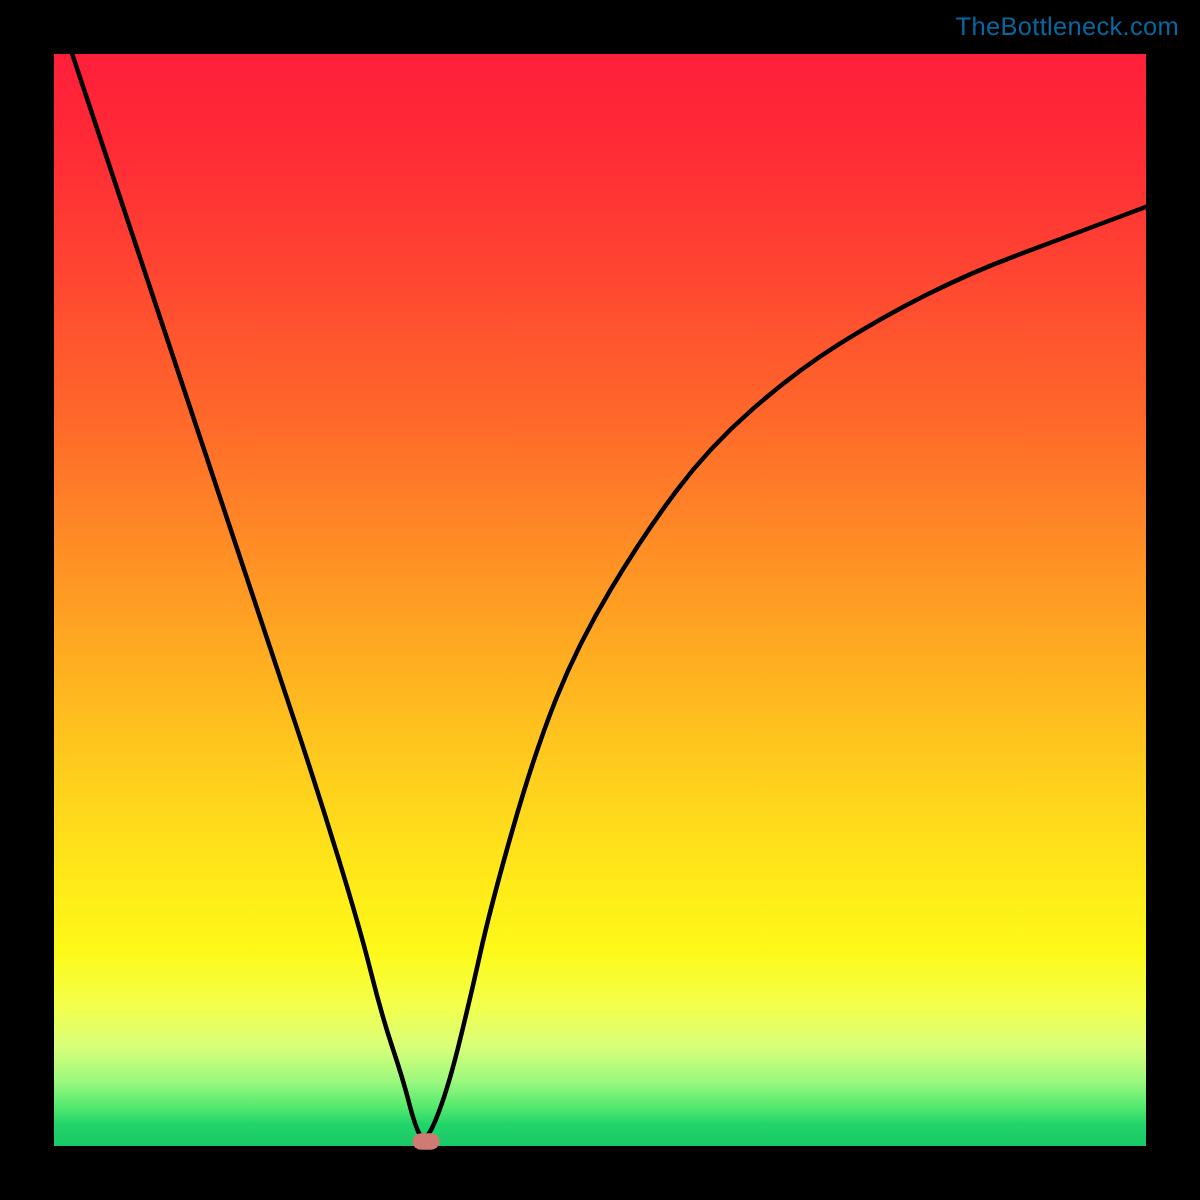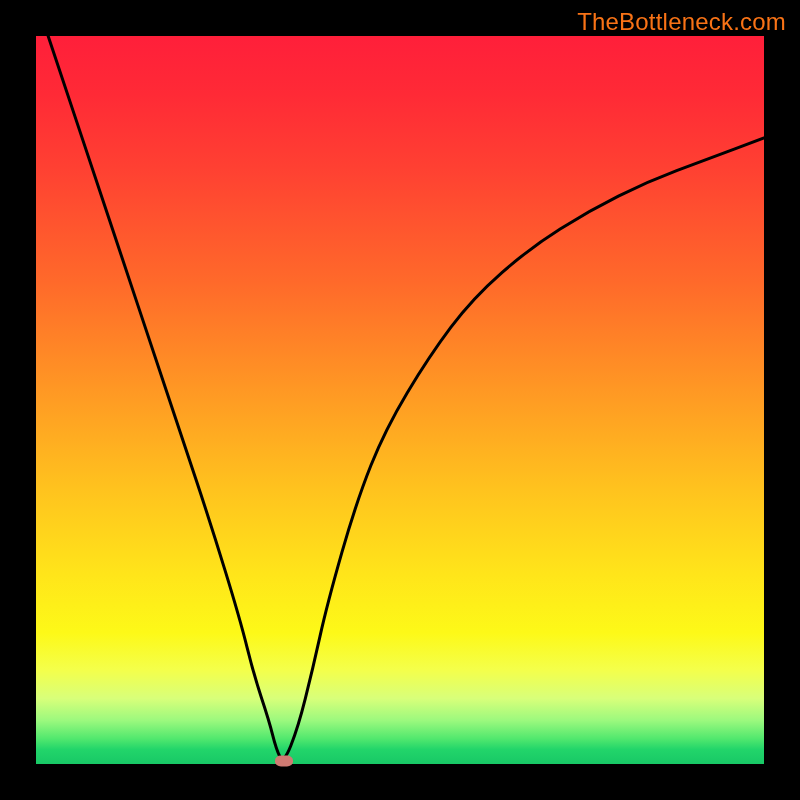--- a/index.html
+++ b/index.html
@@ -39,22 +39,22 @@
       #9cf97e 94%,
       #52e86e 96.5%,
       #22d56a 98%,
       #18c866 100%
     );
   }
   .url {
     position: absolute;
     top: 8px;
     right: 14px;
-    color: #f97316;
-    font-size: 24px;
+    color: #0369a1;
+    font-size: 17px;
     letter-spacing: 0.2px;
     font-weight: 500;
     user-select: none;
   }
   svg.curve {
     position: absolute;
     inset: 0;
     width: 100%;
     height: 100%;
   }

